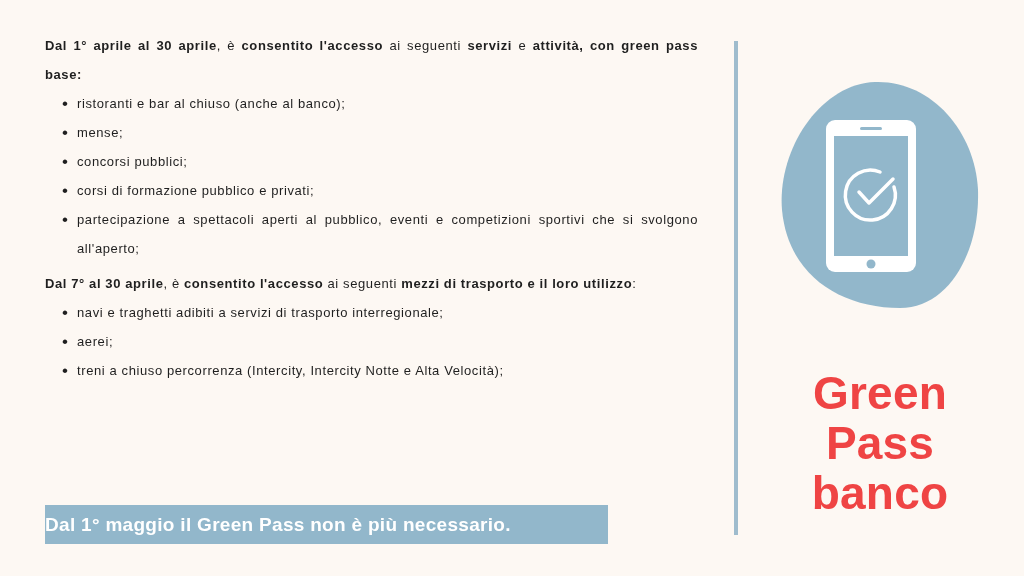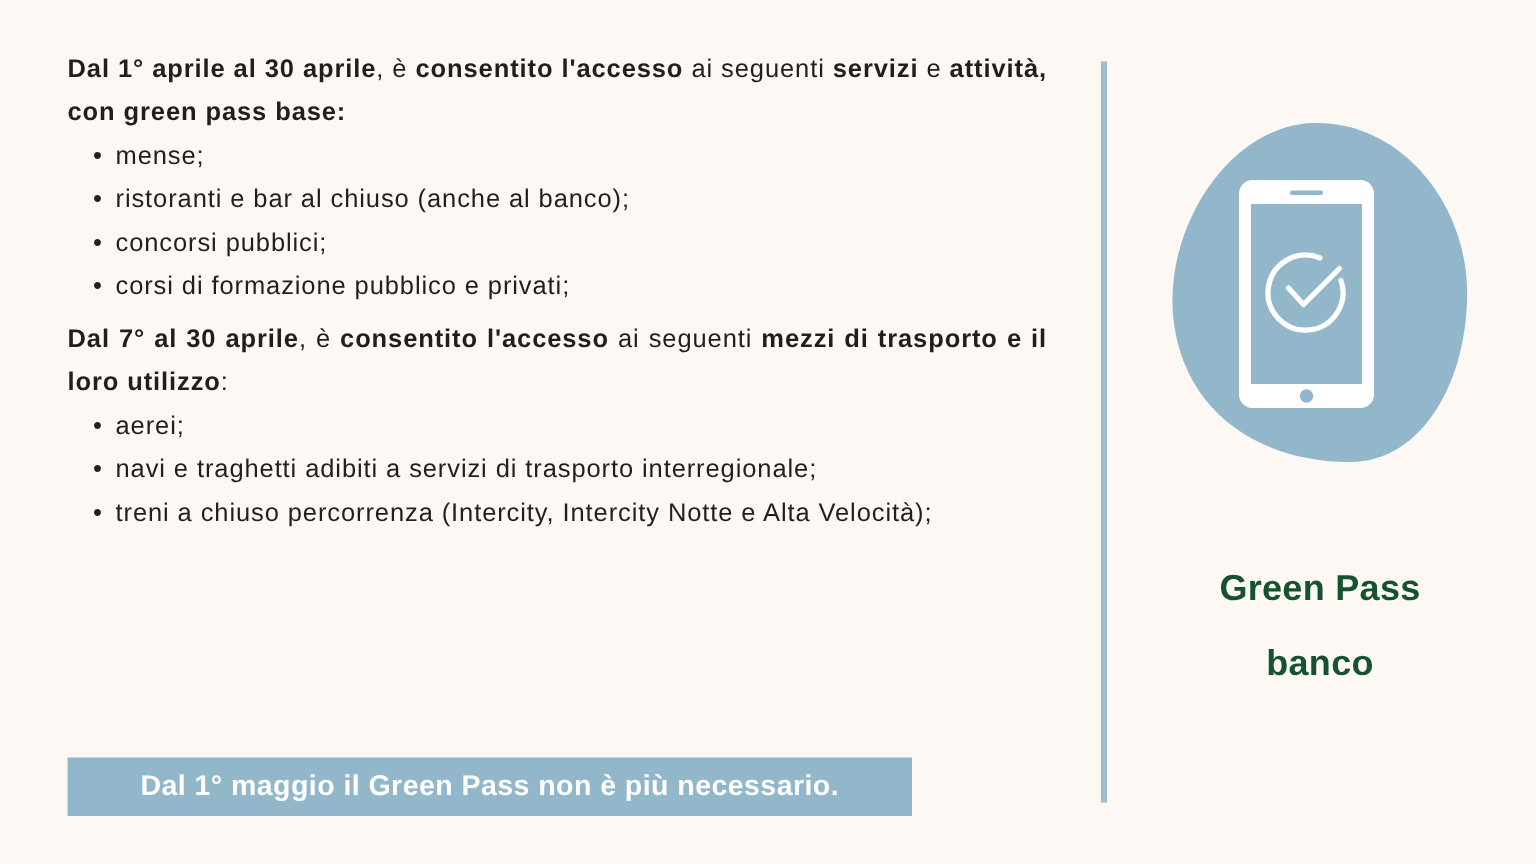--- a/index.html
+++ b/index.html
@@ -5,75 +5,76 @@
   html, body { margin:0; padding:0; }
   body {
     width:1024px; height:576px; overflow:hidden;
     background:#fdf8f3;
     font-family:"Liberation Sans", sans-serif;
     color:#1f1f1f;
     position:relative;
   }
   .left {
     position:absolute; left:45px; top:31px; width:653px;
-    font-size:17px; letter-spacing:0.6px;
+    font-size:13px; letter-spacing:0.6px;
   }
   .para {
     line-height:29px; text-align:justify; margin:0;
   }
   .para b { font-weight:bold; }
   ul.blist {
     list-style:none; margin:0 0 4px 0; padding:0;
   }
   ul.blist li {
     position:relative; padding-left:32px; line-height:29px; text-align:justify;
   }
   ul.blist li::before {
     content:"\2022"; position:absolute; left:17px; top:0; font-size:17px;
   }
   .para2 { margin-top:6px; }
   .banner {
     position:absolute; left:45px; top:505px; width:563px; height:39px;
     background:#92b7cb; color:#ffffff; font-weight:bold; font-size:19px;
-    display:flex; align-items:center; justify-content:center;
+    display:flex; align-items:center; 
     letter-spacing:0.3px;
   }
   .divider {
     position:absolute; left:734px; top:41px; width:4px; height:494px;
     background:#9fbccd;
   }
   .icon-wrap {
     position:absolute; left:780px; top:80px; width:200px; height:230px;
   }
   .right-title {
     position:absolute; left:760px; top:368px; width:240px;
-    text-align:center; color:#14532d; font-weight:bold;
-    font-size:24px; line-height:50px; letter-spacing:0.2px;
+    text-align:center; color:#ef4444; font-weight:bold;
+    font-size:46px; line-height:50px; letter-spacing:0.2px;
   }
 </style>
 </head>
 <body>
 
 <div class="left">
   <p class="para">
     <b>Dal 1° aprile al 30 aprile</b><span>, è </span><b>consentito l'accesso</b><span> ai seguenti </span><b>servizi</b><span> e </span><b>attività, con green pass base:</b>
   </p>
   <ul class="blist">
+    <li>ristoranti e bar al chiuso (anche al banco);</li>
     <li>mense;</li>
-    <li>ristoranti e bar al chiuso (anche al banco);</li>
     <li>concorsi pubblici;</li>
     <li>corsi di formazione pubblico e privati;</li>
+    <li>partecipazione a spettacoli aperti al pubblico, eventi e competizioni sportivi che si svolgono all'aperto;</li>
   </ul>
 
   <p class="para para2">
     <b>Dal 7° al 30 aprile</b><span>, è </span><b>consentito l'accesso</b><span> ai seguenti </span><b>mezzi di trasporto e il loro utilizzo</b><span>:</span>
   </p>
   <ul class="blist">
+    <li>navi e traghetti adibiti a servizi di trasporto interregionale;</li>
     <li>aerei;</li>
-    <li>navi e traghetti adibiti a servizi di trasporto interregionale;</li>
     <li>treni a chiuso percorrenza (Intercity, Intercity Notte e Alta Velocità);</li>
   </ul>
 </div>
 
 <div class="banner">
   <span>Dal 1° maggio il Green Pass non è più necessario.</span>
 </div>
 
 <div class="divider"></div>
 

